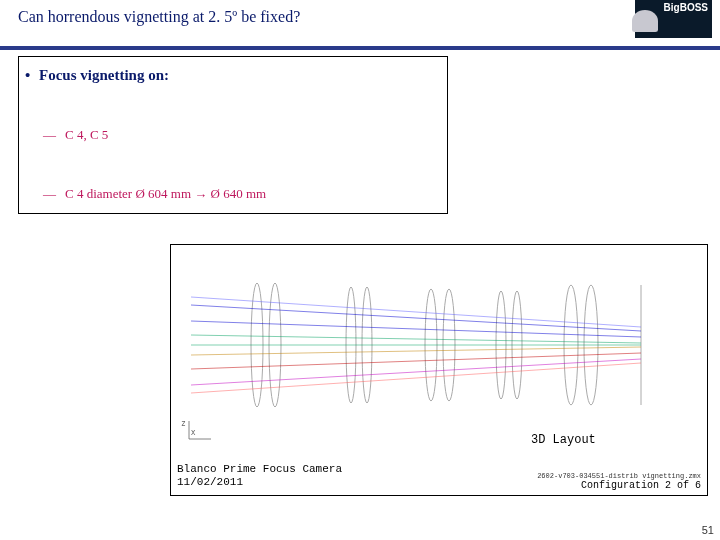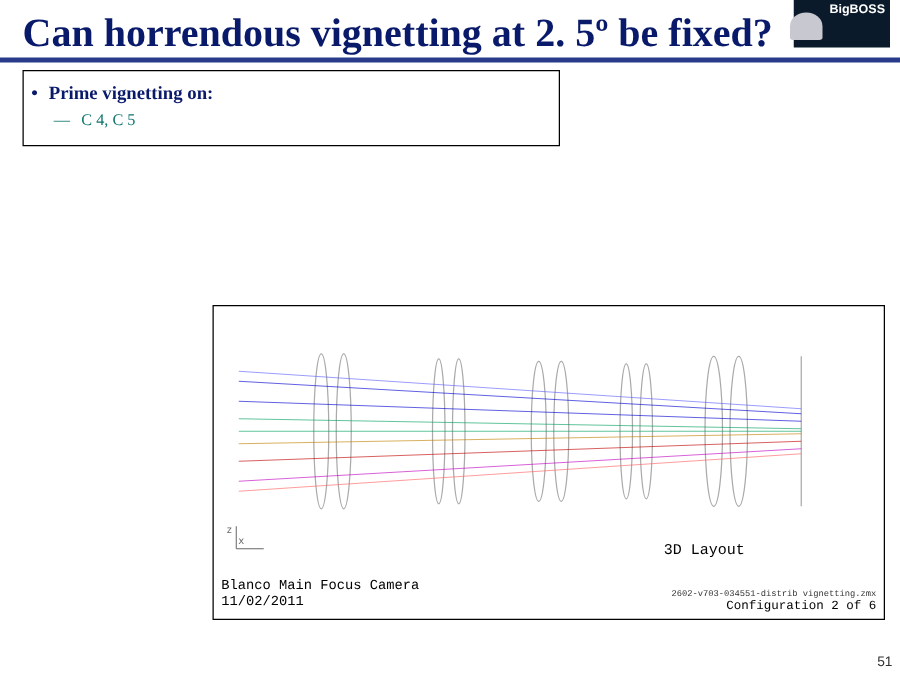--- a/index.html
+++ b/index.html
@@ -1,25 +1,25 @@
 <!DOCTYPE html>
 <html><head>
 <meta charset="utf-8">
 <style>
   *{margin:0;padding:0;box-sizing:border-box;}
   body{width:720px;height:540px;background:#fff;font-family:"Times New Roman",serif;position:relative;overflow:hidden;}
   .hdr{position:relative;height:46px;}
-  .title{font-size:32px;font-weight:bold;color:#0a1a6a;padding:8px 0 0 18px;}
+  .title{font-size:16px;font-weight:normal;color:#0a1a6a;padding:8px 0 0 18px;}
   .logo{position:absolute;right:8px;top:0;width:77px;height:38px;background:#0a1a2a;color:#fff;font:bold 10px Arial;text-align:right;padding:2px 4px 0 0;}
   .dome{position:absolute;right:54px;top:10px;width:26px;height:22px;background:#c8c8d0;border-radius:50% 50% 10% 10%;}
   .bar{height:4px;background:#2a3a8a;}
   .box{margin:6px 0 0 18px;width:430px;border:1.5px solid #000;padding:8px 10px 10px 6px;font-size:15px;}
   .b1{margin-left:14px;font-weight:bold;color:#0a1a6a;line-height:1.4;}
   .b1::before{content:"\2022";color:#0a1a6a;position:absolute;margin-left:-14px;}
-  .b2{margin-left:40px;font:13px "Times New Roman";color:#0f766e;line-height:1.5;}
+  .b2{margin-left:40px;font:13px "Times New Roman";color:#be185d;line-height:1.5;margin-top:39px;}
   .b2::before{content:"\2014";position:absolute;margin-left:-22px;}
   .fig{position:absolute;left:170px;top:244px;width:538px;height:252px;border:1px solid #000;}
   .plot{position:absolute;left:0;top:0;width:536px;height:200px;}
   .ax{position:absolute;left:10px;bottom:58px;font:8px monospace;color:#666;}
   .lbl3d{position:absolute;left:360px;top:188px;font:12px "Courier New";}
   .ftr{position:absolute;left:6px;top:218px;font:11px "Courier New";line-height:1.15;}
   .cfg{position:absolute;right:6px;bottom:4px;font:10px "Courier New";}
   .cfgfile{position:absolute;right:6px;bottom:15px;font:7px "Courier New";color:#333;}
   .pg{position:absolute;right:6px;bottom:4px;font:11px Arial;color:#333;text-align:center;}
 </style>
@@ -29,22 +29,23 @@
 <div class="hdr">
   <div class="title">Can horrendous vignetting at 2. 5º be fixed?</div>
   <div class="logo">
     <span>BigBOSS</span>
     <div class="dome"></div>
   </div>
 </div>
 <div class="bar"></div>
 
 <div class="box">
-  <div class="b1">Prime vignetting on:</div>
+  <div class="b1">Focus vignetting on:</div>
   <div class="b2">C 4, C 5</div>
+  <div class="b2">C 4 diameter Ø 604 mm → Ø 640 mm</div>
 </div>
 
 <div class="fig">
   <svg class="plot" viewBox="0 0 536 200">
     <g stroke="#aaa" stroke-width="1" fill="none">
       <ellipse cx="86" cy="100" rx="6" ry="62"></ellipse>
         <ellipse cx="104" cy="100" rx="6" ry="62"></ellipse>
       <ellipse cx="180" cy="100" rx="5" ry="58"></ellipse>
         <ellipse cx="196" cy="100" rx="5" ry="58"></ellipse>
       <ellipse cx="260" cy="100" rx="6" ry="56"></ellipse>
@@ -67,20 +68,20 @@
       <path d="M20 148 L470 118" stroke="#ff6060"></path>
     </g>
     <g stroke="#666" stroke-width="0.8">
       <line x1="18" y1="176" x2="18" y2="194"></line>
       <line x1="18" y1="194" x2="40" y2="194"></line>
     </g>
   </svg>
   <div class="ax">z<br>&nbsp;&nbsp;x</div>
   <div class="lbl3d">3D Layout</div>
   <div class="ftr">
-    <span>Blanco Main Focus Camera</span><br>
+    <span>Blanco Prime Focus Camera</span><br>
     <span>11/02/2011</span>
   </div>
   <div class="cfgfile">2602-v703-034551-distrib vignetting.zmx</div>
   <div class="cfg">Configuration 2 of 6</div>
 </div>
 
 <div class="pg">51</div>
 
 </body></html>

